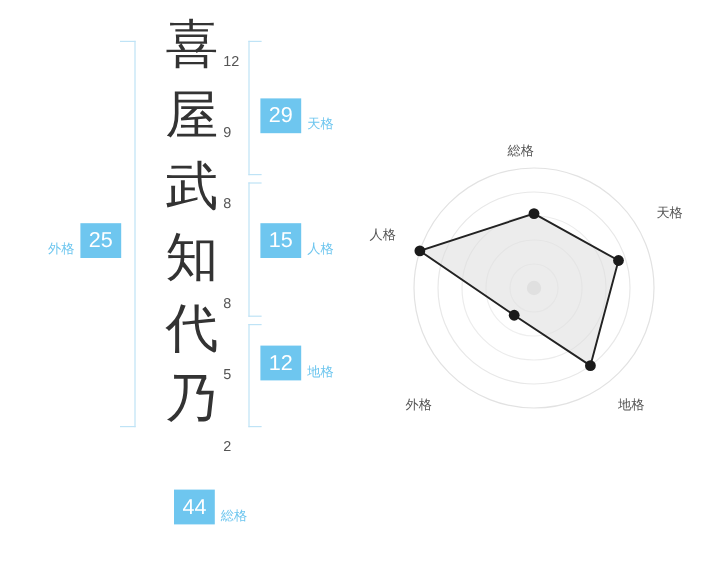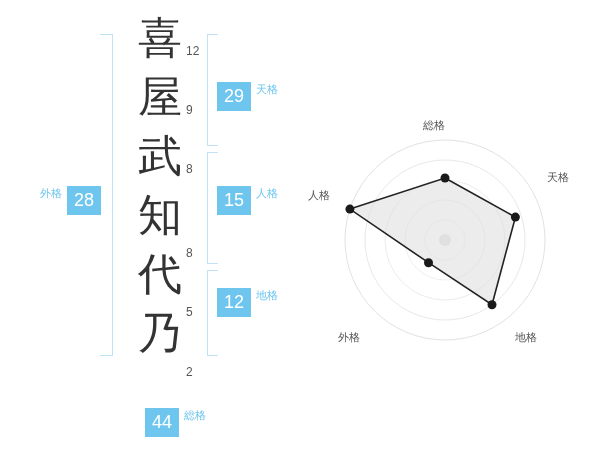--- a/index.html
+++ b/index.html
@@ -60,21 +60,21 @@
     border-left-width: 1px;
   }
   .bracket-left {
     border-width: 1px 1px 1px 0;
   }
 
   
   .badge {
     position: absolute;
     display: flex;
-    align-items: flex-start;
+    align-items: flex-end;
     white-space: nowrap;
   }
   .badge-num {
     background: #6ec6ef;
     color: #ffffff;
     font-size: 18px;
     line-height: 18px;
     padding: 5px 6px 6px 6px;
     min-width: 22px;
     text-align: center;
@@ -148,21 +148,21 @@
     <span class="badge-label">人格</span>
   </div>
 
   <div class="badge" style="left:217px; top:288px;">
     <span class="badge-num">12</span>
     <span class="badge-label">地格</span>
   </div>
 
   <div class="badge" style="left:40px; top:186px;">
     <span class="badge-label-left">外格</span>
-    <span class="badge-num">28</span>
+    <span class="badge-num">25</span>
   </div>
 
   <div class="badge" style="left:145px; top:408px;">
     <span class="badge-num">44</span>
     <span class="badge-label">総格</span>
   </div>
 
   <div class="radar-wrap">
     <svg width="290" height="260" viewBox="0 0 290 260">
       <g>

